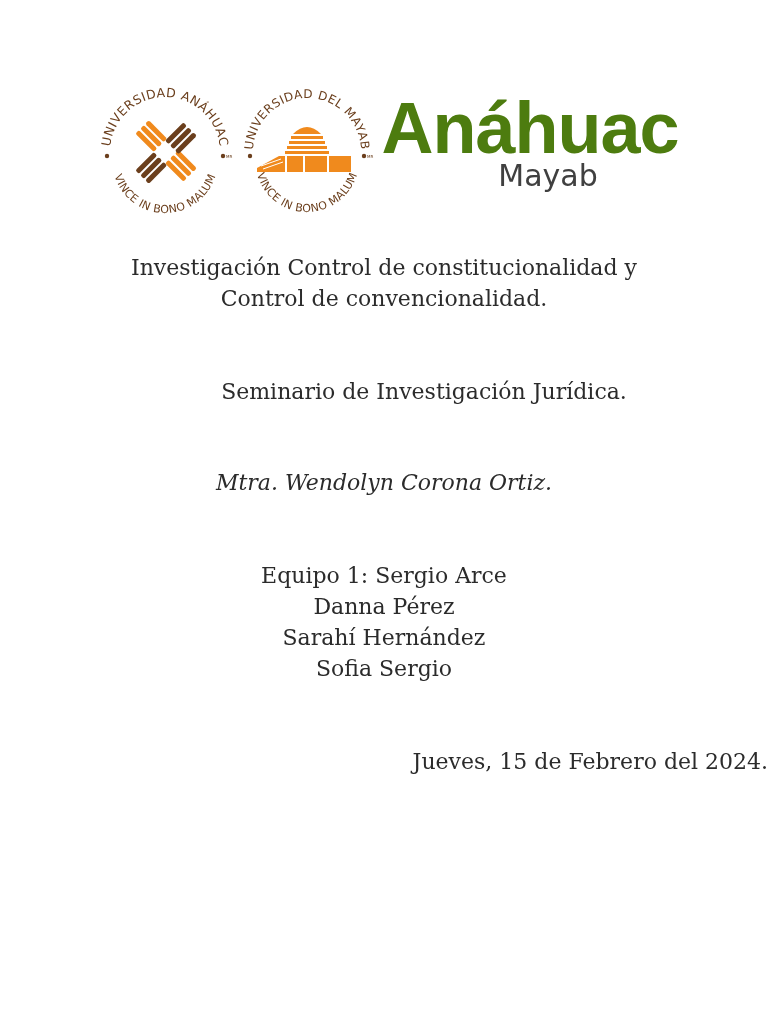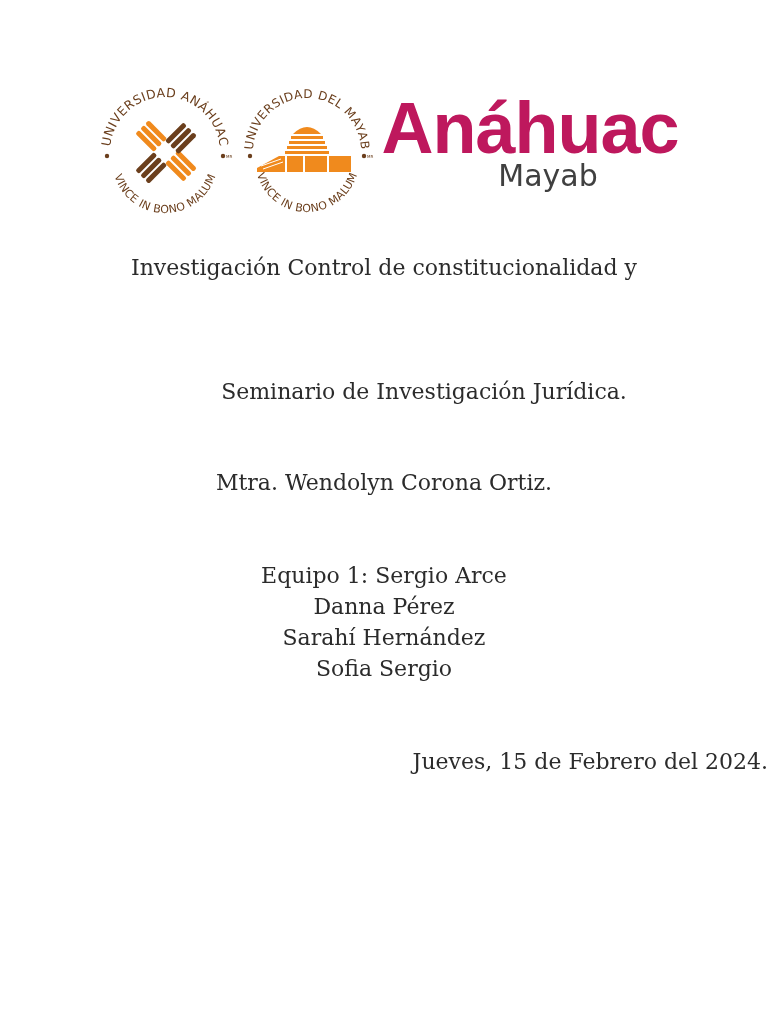--- a/index.html
+++ b/index.html
@@ -32,21 +32,21 @@
       position: absolute;
       left: 288px;
       top: 8px;
       width: 310px;
       height: 125px;
       text-align: center;
     }
     .wordmark-main {
       font-family: "Liberation Sans", "DejaVu Sans", sans-serif;
       font-weight: bold;
-      color: #be185d;
+      color: #4d7c0f;
       font-size: 72px;
       line-height: 76px;
       letter-spacing: -1px;
       display: block;
       margin-left: -6px;
     }
     .wordmark-sub {
       font-family: "DejaVu Sans", "Liberation Sans", sans-serif;
       color: #404040;
       font-size: 30px;
@@ -59,21 +59,21 @@
       position: absolute;
       left: 0;
       width: 768px;
       text-align: center;
       font-size: 22px;
       line-height: 31px;
       color: #2b2b2b;
     }
     .title { top: 252px; }
     .seminar { top: 376px; margin-left: 40px; }
-    .teacher { top: 467px; }
+    .teacher { top: 467px; font-style: italic; }
     .team { top: 560px; }
     .date { top: 746px; text-align: right; }
     .line { display: block; }
   </style>
 </head>
 <body>
 
 <div class="logo-row">
 
   <div class="seal seal-anahuac">
@@ -148,20 +148,21 @@
   </div>
 
   <div class="wordmark">
     <span class="wordmark-main">Anáhuac</span>
     <span class="wordmark-sub">Mayab</span>
   </div>
 </div>
 
 <div class="block title">
   <span class="line">Investigación Control de constitucionalidad y</span>
+  <span class="line">Control de convencionalidad.</span>
 </div>
 
 <div class="block seminar">Seminario de Investigación Jurídica.</div>
 
 <div class="block teacher">Mtra. Wendolyn Corona Ortiz.</div>
 
 <div class="block team">
   <span class="line">Equipo 1: Sergio Arce</span>
   <span class="line">Danna Pérez</span>
   <span class="line">Sarahí Hernández</span>

